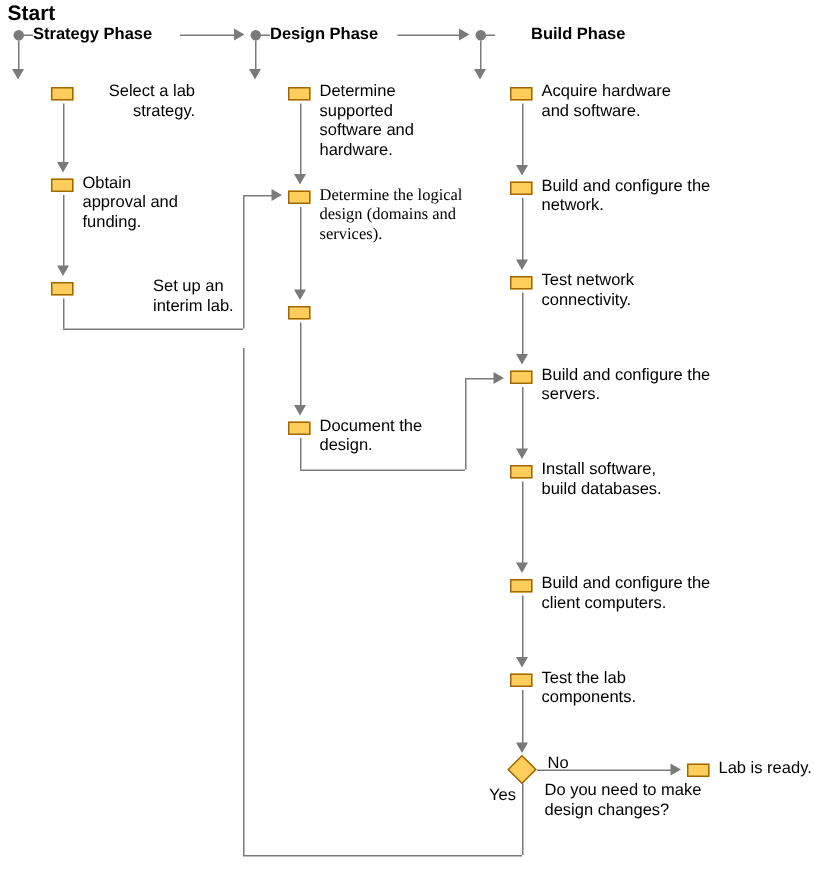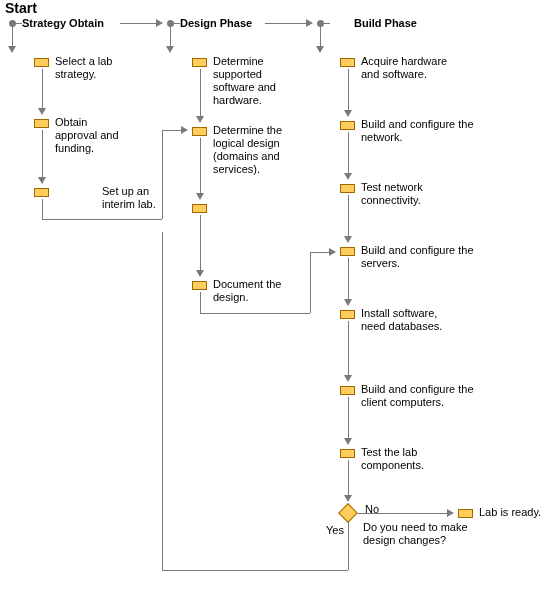--- a/index.html
+++ b/index.html
@@ -77,26 +77,26 @@
   }
 </style>
 </head>
 <body>
 
 <div class="stage">
 
   <div class="start">Start</div>
 
   <div class="dot" style="left:9px; top:20px;"></div>
-  <div class="phase-title" style="left:22px; top:17px;">Strategy Obtain</div>
+  <div class="phase-title" style="left:22px; top:17px;">Strategy Phase</div>
   <div class="vline" style="left:12px; top:27px; height:20px;"></div>
   <div class="arrow-down" style="left:8px; top:46px;"></div>
 
   <div class="box" style="left:34px; top:58px;"></div>
-  <div class="step-text" style="left:55px; top:55px; width:75px;">Select a lab strategy.</div>
+  <div class="step-text" style="left:55px; top:55px; width:75px;text-align:right;">Select a lab strategy.</div>
   <div class="vline" style="left:42px; top:69px; height:40px;"></div>
   <div class="arrow-down" style="left:38px; top:108px;"></div>
 
   <div class="box" style="left:34px; top:119px;"></div>
   <div class="step-text" style="left:55px; top:116px; width:75px;">Obtain approval and funding.</div>
   <div class="vline" style="left:42px; top:130px; height:48px;"></div>
   <div class="arrow-down" style="left:38px; top:177px;"></div>
 
   <div class="box" style="left:34px; top:188px;"></div>
   <div class="step-text" style="left:55px; top:185px; width:75px;margin-left:47px;">Set up an interim lab.</div>
@@ -116,21 +116,21 @@
   <div class="vline" style="left:170px; top:27px; height:20px;"></div>
   <div class="arrow-down" style="left:166px; top:46px;"></div>
   <div class="hline" style="left:174px; top:23px; width:6px;"></div>
 
   <div class="box" style="left:192px; top:58px;"></div>
   <div class="step-text" style="left:213px; top:55px; width:90px;">Determine supported software and hardware.</div>
   <div class="vline" style="left:200px; top:69px; height:48px;"></div>
   <div class="arrow-down" style="left:196px; top:116px;"></div>
 
   <div class="box" style="left:192px; top:127px;"></div>
-  <div class="step-text" style="left:213px; top:124px; width:100px;">Determine the logical design (domains and services).</div>
+  <div class="step-text" style="left:213px; top:124px; width:100px;font-family:Liberation Serif, serif;">Determine the logical design (domains and services).</div>
   <div class="vline" style="left:200px; top:138px; height:56px;"></div>
   <div class="arrow-down" style="left:196px; top:193px;"></div>
 
   <div class="box" style="left:192px; top:204px;"></div>
   <div class="vline" style="left:200px; top:215px; height:56px;"></div>
   <div class="arrow-down" style="left:196px; top:270px;"></div>
 
   <div class="box" style="left:192px; top:281px;"></div>
   <div class="step-text" style="left:213px; top:278px; width:100px;">Document the design.</div>
 
@@ -163,21 +163,21 @@
   <div class="step-text" style="left:361px; top:181px; width:100px;">Test network connectivity.</div>
   <div class="vline" style="left:348px; top:195px; height:42px;"></div>
   <div class="arrow-down" style="left:344px; top:236px;"></div>
 
   <div class="box" style="left:340px; top:247px;"></div>
   <div class="step-text" style="left:361px; top:244px; width:120px;">Build and configure the servers.</div>
   <div class="vline" style="left:348px; top:258px; height:42px;"></div>
   <div class="arrow-down" style="left:344px; top:299px;"></div>
 
   <div class="box" style="left:340px; top:310px;"></div>
-  <div class="step-text" style="left:361px; top:307px; width:90px;">Install software, need databases.</div>
+  <div class="step-text" style="left:361px; top:307px; width:90px;">Install software, build databases.</div>
   <div class="vline" style="left:348px; top:321px; height:55px;"></div>
   <div class="arrow-down" style="left:344px; top:375px;"></div>
 
   <div class="box" style="left:340px; top:386px;"></div>
   <div class="step-text" style="left:361px; top:383px; width:130px;">Build and configure the client computers.</div>
   <div class="vline" style="left:348px; top:397px; height:42px;"></div>
   <div class="arrow-down" style="left:344px; top:438px;"></div>
 
   <div class="box" style="left:340px; top:449px;"></div>
   <div class="step-text" style="left:361px; top:446px; width:100px;">Test the lab components.</div>

